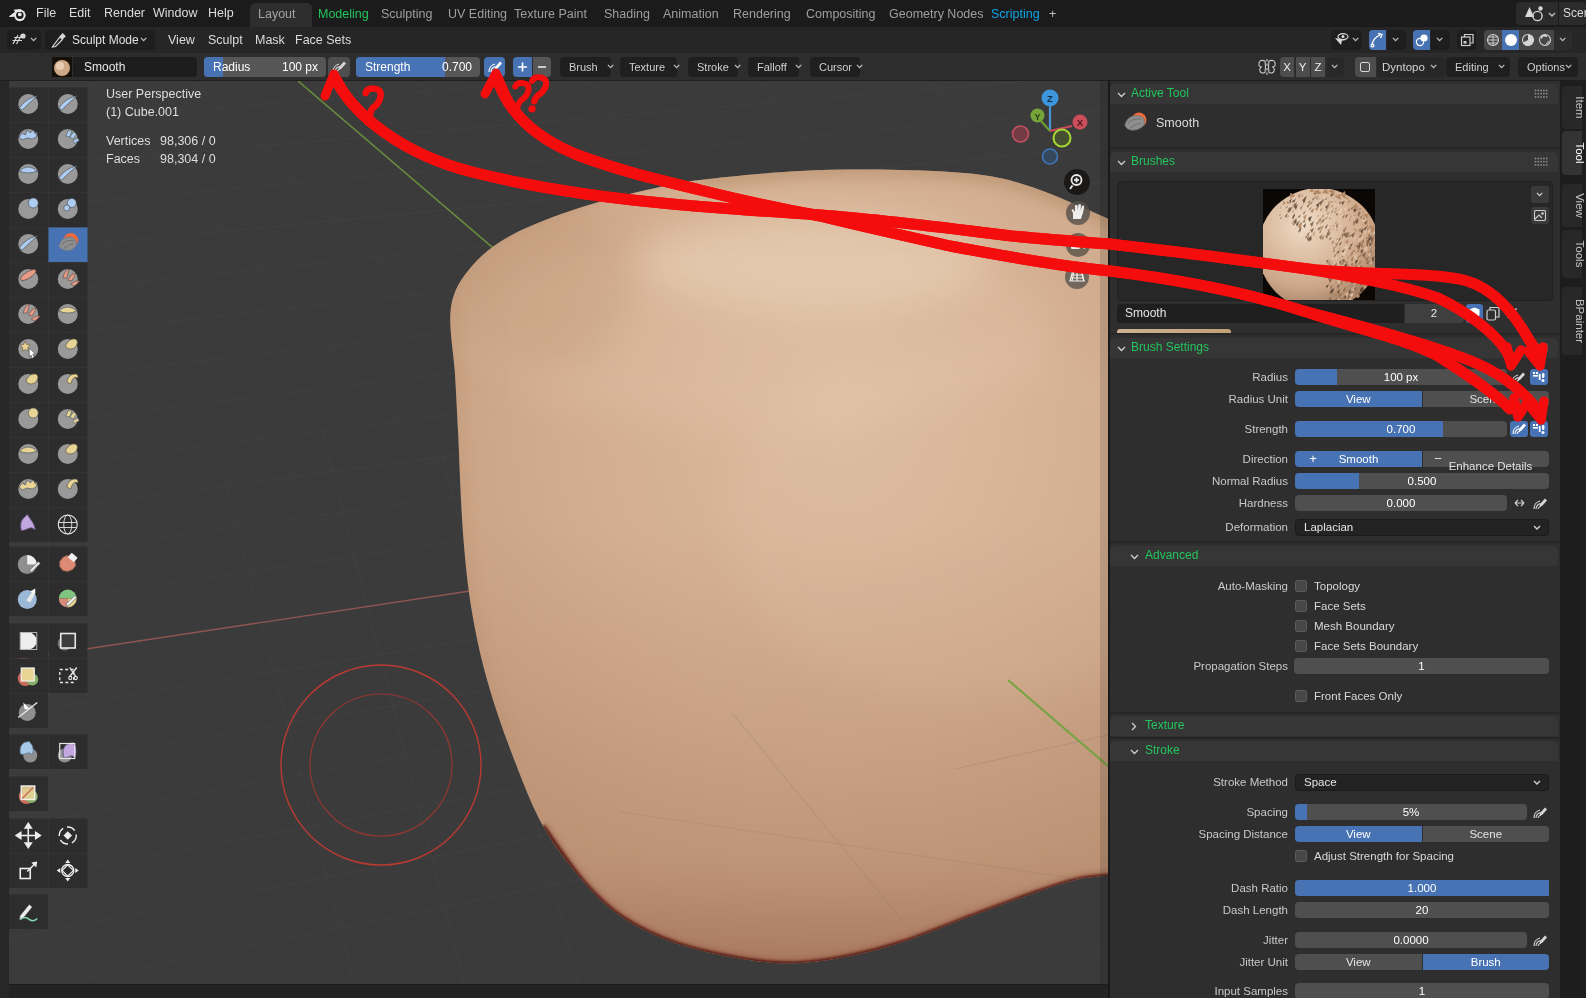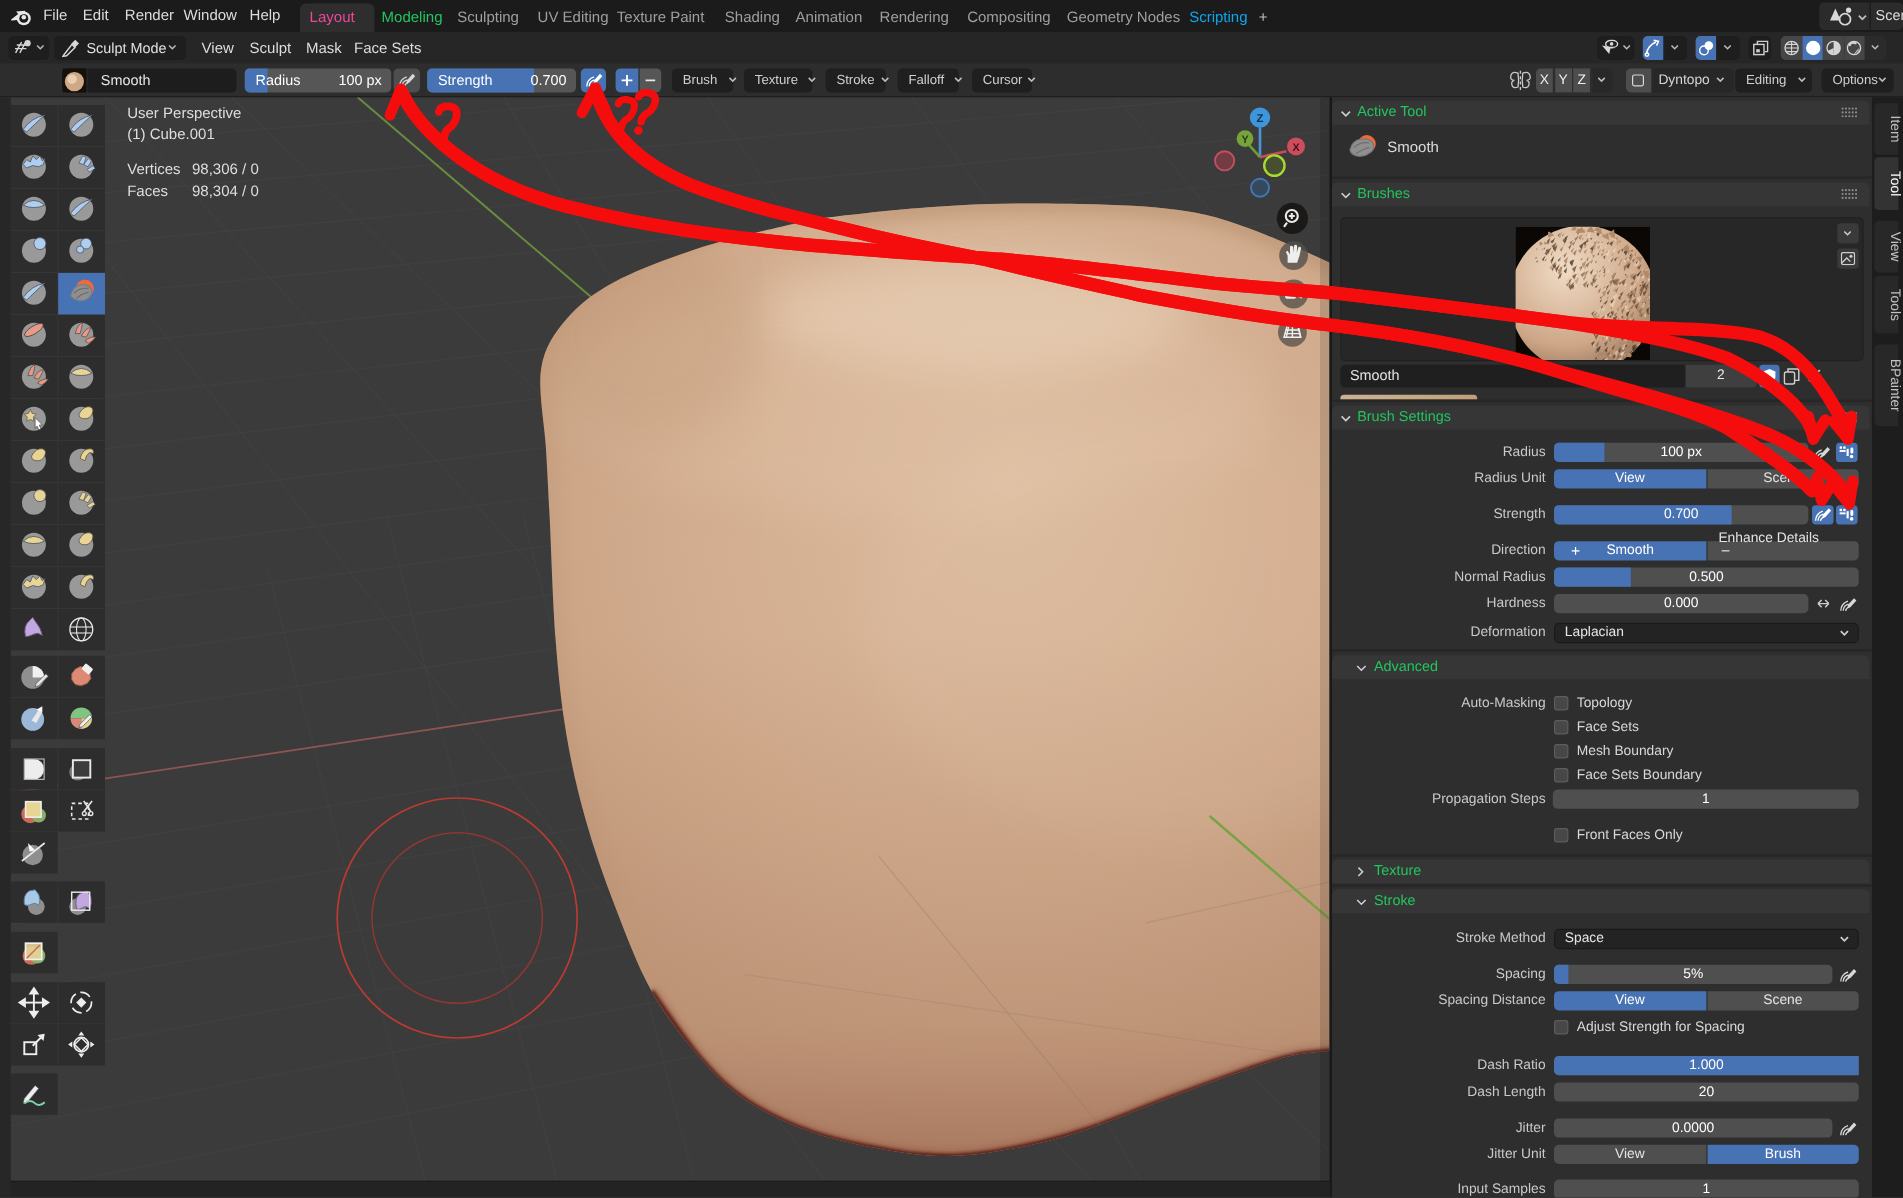--- a/index.html
+++ b/index.html
@@ -27,21 +27,21 @@
       <circle cx="13" cy="10" r="2.1" fill="#e8e8e8"></circle>
 <path d="M6 4.8 L14 4 15 7 8.4 7.6 Z"></path>
     </g>
   </svg>
 <div class="mitem" style="left:36px">File</div>
 <div class="mitem" style="left:69px">Edit</div>
 <div class="mitem" style="left:104px">Render</div>
 <div class="mitem" style="left:153px">Window</div>
 <div class="mitem" style="left:208px">Help</div>
 <div class="abs" style="left:250px;top:3px;width:62px;height:24px;background:#2e2e2e;border-radius:5px 5px 0 0"></div>
-<div class="tab" style="left:258px;color:#ec4899">Layout</div>
+<div class="tab" style="left:258px;color:#a3a3a3">Layout</div>
 <div class="tab" style="left:318px;color:#22c55e">Modeling</div>
 <div class="tab" style="left:381px;color:#9f9f9f">Sculpting</div>
 <div class="tab" style="left:448px;color:#9f9f9f">UV Editing</div>
 <div class="tab" style="left:514px;color:#9f9f9f">Texture Paint</div>
 <div class="tab" style="left:604px;color:#9f9f9f">Shading</div>
 <div class="tab" style="left:663px;color:#9f9f9f">Animation</div>
 <div class="tab" style="left:733px;color:#9f9f9f">Rendering</div>
 <div class="tab" style="left:806px;color:#9f9f9f">Compositing</div>
 <div class="tab" style="left:889px;color:#9f9f9f">Geometry Nodes</div>
 <div class="tab" style="left:991px;color:#0ea5e9">Scripting</div>
@@ -1247,21 +1247,21 @@
       <rect x="12" y="4" width="2.4" height="5" rx="1.2"></rect>
       <circle cx="13" cy="11.4" r="1.5"></circle>
     </g>
   </svg>
 <div class="lbl" style="left:1110px;top:451px;width:178px">Direction</div>
 <div class="seg segb" style="left:1295px;top:451.0px;width:126.5px;border-radius:4px 0 0 4px"></div>
 <div class="seg " style="left:1422.5px;top:451.0px;width:126.5px;border-radius:0 4px 4px 0"></div>
 <div class="abs" style="left:1305px;top:451px;width:16px;height:16px;line-height:16px;color:#fff;font-size:13px;text-align:center">+</div>
 <div class="abs" style="left:1295px;top:451px;width:127px;height:16px;line-height:16px;color:#fff;font-size:11.5px;text-align:center">Smooth</div>
 <div class="abs" style="left:1430px;top:451px;width:16px;height:16px;line-height:16px;color:#e4e4e4;font-size:13px;text-align:center">−</div>
-<div class="abs" style="left:1432px;top:441px;width:117px;height:16px;line-height:16px;color:#e4e4e4;font-size:11.5px;text-align:left">Enhance Details</div>
+<div class="abs" style="left:1432px;top:458px;width:117px;height:16px;line-height:16px;color:#e4e4e4;font-size:11.5px;text-align:center">Enhance Details</div>
 <div class="lbl" style="left:1110px;top:473px;width:178px">Normal Radius</div>
 <div class="sl" style="left:1295px;top:473.0px;width:254px;height:16px;background:#4f4f50"></div>
 <div class="abs" style="left:1295px;top:473.0px;width:63.5px;height:16px;background:#4772b3;border-radius:4px 0 0 4px"></div>
 <div class="abs" style="left:1295px;top:473.0px;width:254px;height:16px;line-height:16px;font-size:11.5px;color:#fff;text-align:center">0.500</div>
 <div class="lbl" style="left:1110px;top:495px;width:178px">Hardness</div>
 <div class="sl" style="left:1295px;top:495.0px;width:212px;height:16px;background:#4f4f50"></div>
 <div class="abs" style="left:1295px;top:495.0px;width:212px;height:16px;line-height:16px;font-size:11.5px;color:#fff;text-align:center">0.000</div>
 <svg class="abs" style="left:1512px;top:498px" width="15" height="10" viewBox="0 0 15 10">
     <path d="M3 5 H12 M3 5 L6 2 M3 5 L6 8 M12 5 L9 2 M12 5 L9 8" stroke="#cfcfcf" stroke-width="1.2" fill="none"></path>
   </svg>

